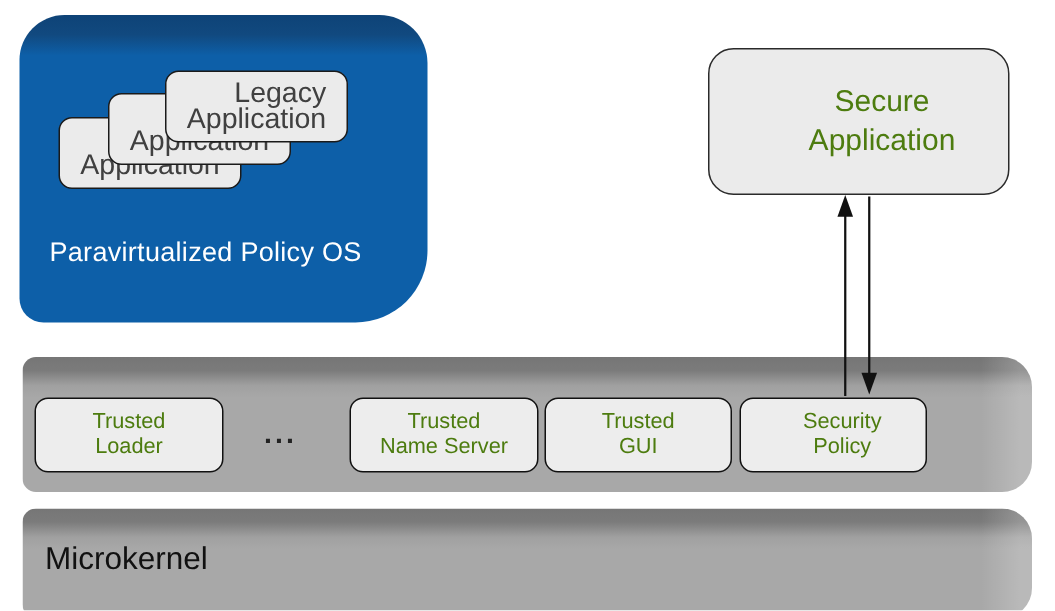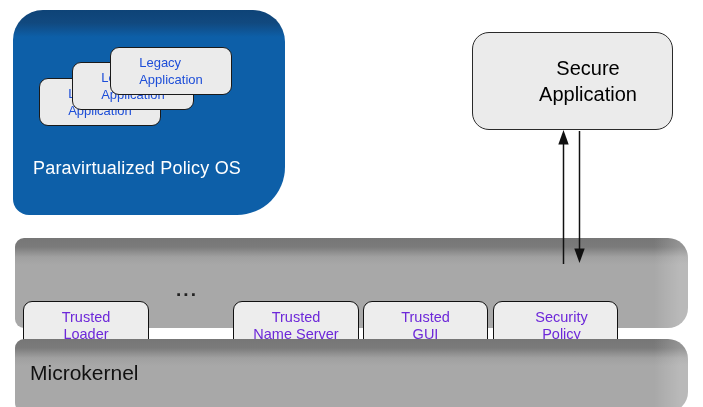--- a/index.html
+++ b/index.html
@@ -14,52 +14,52 @@
     border-radius:30px 32px 48px 16px;
   }
   .os-label{
     position:absolute;left:20px;top:148px;
     color:#ffffff;font-size:18px;letter-spacing:.2px;white-space:nowrap;
   }
   
   .app-box{
     position:absolute;width:122px;height:48px;box-sizing:border-box;
     background:#ebebeb;border:1.6px solid #1a1a1a;border-radius:9px;
-    display:flex;align-items:center;justify-content:center;text-align:left;
-    font-size:13px;line-height:17.5px;white-space:pre-line;color:#1d4ed8;
+    display:flex;align-items:center;justify-content:center;text-align:right;
+    font-size:19px;line-height:17.5px;white-space:pre-line;color:#404040;
   }
   .app-back {left:26px;top:68px;z-index:1;}
   .app-mid  {left:59px;top:52px;z-index:2;}
   .app-front{left:97px;top:37px;z-index:3;}
   
   .secure-app{
     position:absolute;left:472px;top:32px;width:201px;height:98px;box-sizing:border-box;
     background:#ebebeb;border:1.9px solid #2a2a2a;border-radius:17px;
     display:flex;align-items:center;justify-content:center;text-align:center;
-    font-size:20px;line-height:26px;white-space:pre-line;color:#000000;padding-left:31px;
+    font-size:20px;line-height:26px;white-space:pre-line;color:#4d7c0f;padding-left:31px;
   }
   
   .slab{
     position:absolute;left:15px;width:673px;
     background:
       linear-gradient(90deg, rgba(255,255,255,0) calc(100% - 34px), rgba(255,255,255,0.20) calc(100% - 8px)),
       linear-gradient(180deg,#767676 0px,#7b7b7b 9px,#a0a0a0 19px,#a8a8a8 27px,#a8a8a8 100%);
     border-radius:9px 20px 20px 9px;
   }
   .services-bar{top:238px;height:90px;}
   .microkernel-bar{top:339px;height:73px;}
   .mk-label{
     position:absolute;left:15px;top:22px;font-size:21px;color:#111111;white-space:nowrap;
   }
   
   .svc-box{
     position:absolute;top:27px;height:50px;box-sizing:border-box;
     background:#ededed;border:1.8px solid #111111;border-radius:9px;
     display:flex;align-items:center;justify-content:center;text-align:center;
-    font-size:14.5px;line-height:17px;white-space:pre-line;color:#6d28d9;margin-top:36px;
+    font-size:14.5px;line-height:17px;white-space:pre-line;color:#4d7c0f;
   }
   .svc-loader {left:8px;  width:126px;}
   .svc-names  {left:218px;width:126px;}
   .svc-gui    {left:348px;width:125px;}
   .svc-policy {left:478px;width:125px;padding-left:12px;}
   .svc-ellipsis{
     position:absolute;left:152px;top:27px;width:40px;height:50px;
     display:flex;align-items:center;justify-content:center;
     font-size:19px;font-weight:bold;letter-spacing:2px;color:#222222;
   }

